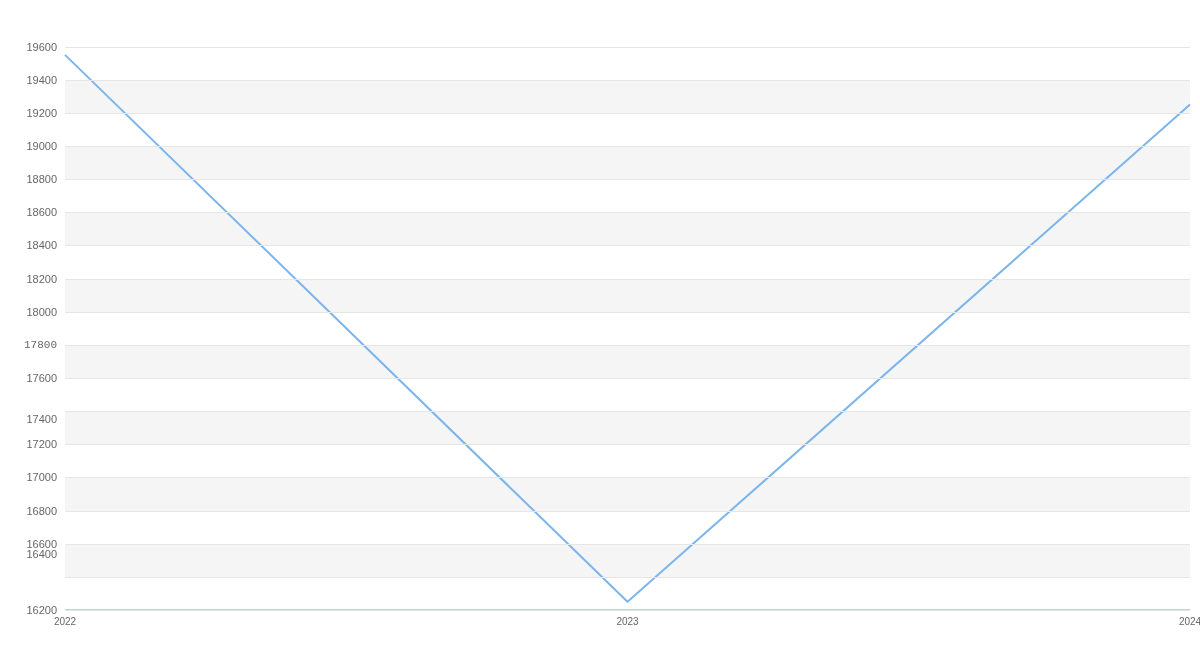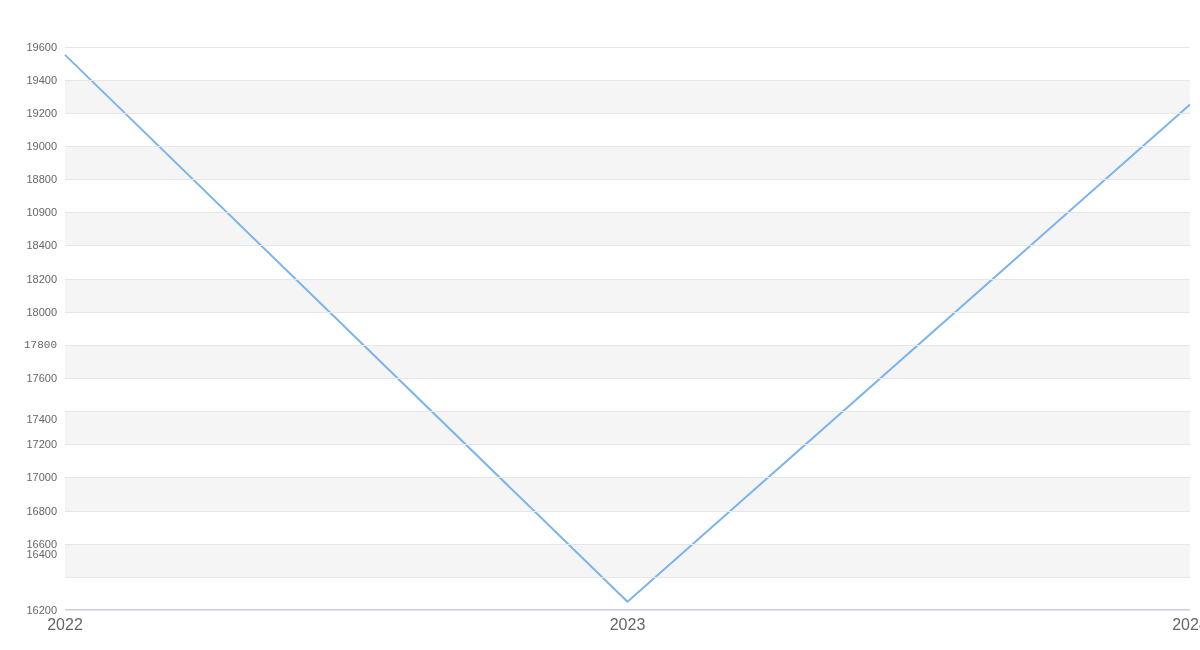--- a/index.html
+++ b/index.html
@@ -55,21 +55,21 @@
     transform: translateY(-50%);
     font-size: 11px;
     color: #666666;
     white-space: nowrap;
   }
   .x-tick-label {
     position: absolute;
     top: 100%;
     margin-top: 6px;
     transform: translateX(-50%);
-    font-size: 16px;
+    font-size: 10px;
     color: #666666;
     white-space: nowrap;
   }
   svg.line-layer {
     position: absolute;
     left: 0;
     top: 0;
     width: 100%;
     height: 100%;
     overflow: visible;
@@ -112,21 +112,21 @@
       <div class="y-tick-label" style="top: 348px;">17600</div>
       <div class="gridline" style="top: 314.857px;"></div>
       <div class="y-tick-label" style="top: 314.857px; font-family: Liberation Mono, monospace;">17800</div>
       <div class="gridline" style="top: 281.714px;"></div>
       <div class="y-tick-label" style="top: 281.714px;">18000</div>
       <div class="gridline" style="top: 248.571px;"></div>
       <div class="y-tick-label" style="top: 248.571px; text-align: right;">18200</div>
       <div class="gridline" style="top: 215.429px;"></div>
       <div class="y-tick-label" style="top: 215.429px;">18400</div>
       <div class="gridline" style="top: 182.286px;"></div>
-      <div class="y-tick-label" style="top: 182.286px;">10900</div>
+      <div class="y-tick-label" style="top: 182.286px;">18600</div>
       <div class="gridline" style="top: 149.143px;"></div>
       <div class="y-tick-label" style="top: 149.143px; margin-left: 14px;">18800</div>
       <div class="gridline" style="top: 116px;"></div>
       <div class="y-tick-label" style="top: 116px;">19000</div>
       <div class="gridline" style="top: 82.8571px;"></div>
       <div class="y-tick-label" style="top: 82.8571px;">19200</div>
       <div class="gridline" style="top: 49.7143px;"></div>
       <div class="y-tick-label" style="top: 49.7143px;">19400</div>
       <div class="gridline" style="top: 16.5714px;"></div>
       <div class="y-tick-label" style="top: 16.5714px;">19600</div>

